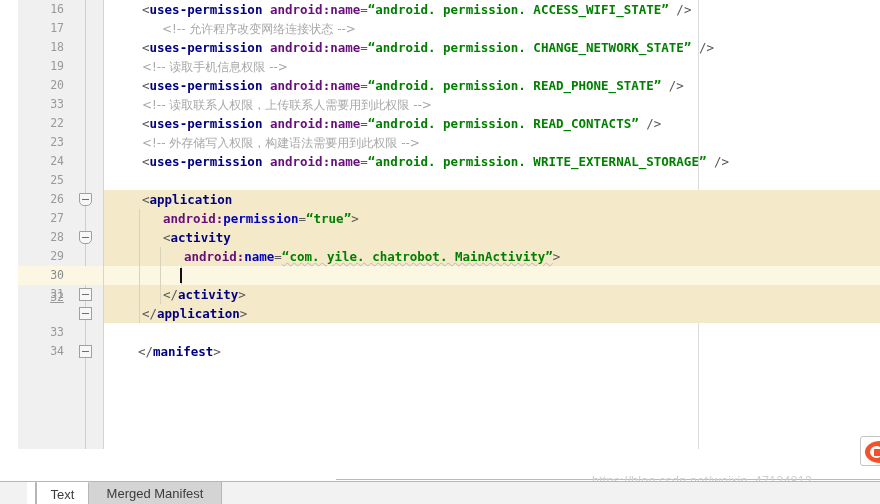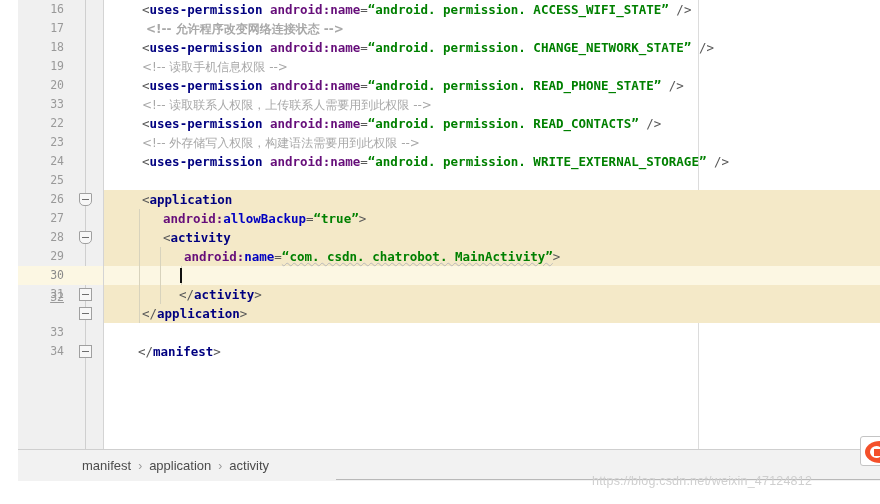--- a/index.html
+++ b/index.html
@@ -247,50 +247,55 @@
         <div class="fold closed" style="top: 307px; left: 61px;"></div>
         <div class="fold closed" style="top: 345px; left: 61px;"></div>
       </div>
     <div class="block-hl" style="top: 190px; left: 86px; width: 779px; height: 133px; background: rgb(244, 233, 200);"></div>
       <div class="cur-line-hl" style="top: 266px; left: 86px; background: rgb(252, 247, 227);"></div>
       <div id="code-lines">
         <div class="indent-guide" style="left: 121px; top: 209px; height: 114px;"></div>
         <div class="indent-guide" style="left: 142px; top: 247px; height: 57px;"></div>
         <div class="indent-guide" style="left: 163px; top: 266px; height: 19px;"></div>
         <div class="line" style="top: 0px; left: 86px;"><span class="txt" style="padding-left: 38px;"><span class="punct">&lt;</span><span class="tagname">uses-permission</span><span class="plain"> </span><span class="attr">android:name</span><span class="punct">=</span><span class="str">“android. permission. ACCESS_WIFI_STATE”</span><span class="plain"> </span><span class="punct">/&gt;</span></span></div>
-        <div class="line" style="top: 19px; left: 86px;"><span class="txt" style="padding-left: 42px; font-weight: bold;"><span class="cmt">&lt;!-- 允许程序改变网络连接状态 --&gt;</span></span></div>
+        <div class="line" style="top: 19px; left: 86px;"><span class="txt" style="padding-left: 58px;"><span class="cmt">&lt;!-- 允许程序改变网络连接状态 --&gt;</span></span></div>
         <div class="line" style="top: 38px; left: 86px;"><span class="txt" style="padding-left: 38px;"><span class="punct">&lt;</span><span class="tagname">uses-permission</span><span class="plain"> </span><span class="attr">android:name</span><span class="punct">=</span><span class="str">“android. permission. CHANGE_NETWORK_STATE”</span><span class="plain"> </span><span class="punct">/&gt;</span></span></div>
         <div class="line" style="top: 57px; left: 86px;"><span class="txt" style="padding-left: 38px;"><span class="cmt">&lt;!-- 读取手机信息权限 --&gt;</span></span></div>
         <div class="line" style="top: 76px; left: 86px;"><span class="txt" style="padding-left: 38px;"><span class="punct">&lt;</span><span class="tagname">uses-permission</span><span class="plain"> </span><span class="attr">android:name</span><span class="punct">=</span><span class="str">“android. permission. READ_PHONE_STATE”</span><span class="plain"> </span><span class="punct">/&gt;</span></span></div>
         <div class="line" style="top: 95px; left: 86px;"><span class="txt" style="padding-left: 38px; text-align: right;"><span class="cmt">&lt;!-- 读取联系人权限，上传联系人需要用到此权限 --&gt;</span></span></div>
         <div class="line" style="top: 114px; left: 86px;"><span class="txt" style="padding-left: 38px;"><span class="punct">&lt;</span><span class="tagname">uses-permission</span><span class="plain"> </span><span class="attr">android:name</span><span class="punct">=</span><span class="str">“android. permission. READ_CONTACTS”</span><span class="plain"> </span><span class="punct">/&gt;</span></span></div>
         <div class="line" style="top: 133px; left: 86px;"><span class="txt" style="padding-left: 38px;"><span class="cmt">&lt;!-- 外存储写入权限，构建语法需要用到此权限 --&gt;</span></span></div>
         <div class="line" style="top: 152px; left: 86px;"><span class="txt" style="padding-left: 38px;"><span class="punct">&lt;</span><span class="tagname">uses-permission</span><span class="plain"> </span><span class="attr">android:name</span><span class="punct">=</span><span class="str">“android. permission. WRITE_EXTERNAL_STORAGE”</span><span class="plain"> </span><span class="punct">/&gt;</span></span></div>
         <div class="line" style="top: 171px; left: 86px;"><span class="txt" style="padding-left: 17px;"></span></div>
         <div class="line" style="top: 190px; left: 86px;"><span class="txt" style="padding-left: 38px;"><span class="punct">&lt;</span><span class="tagname">application</span></span></div>
-        <div class="line" style="top: 209px; left: 86px;"><span class="txt" style="padding-left: 59px;"><span class="attr">android:</span><span class="attrname2">allowBackup</span><span class="punct">=</span><span class="str">“true”</span><span class="punct">&gt;</span></span></div>
+        <div class="line" style="top: 209px; left: 86px;"><span class="txt" style="padding-left: 59px;"><span class="attr">android:</span><span class="attrname2">permission</span><span class="punct">=</span><span class="str">“true”</span><span class="punct">&gt;</span></span></div>
         <div class="line" style="top: 228px; left: 86px;"><span class="txt" style="padding-left: 59px;"><span class="punct">&lt;</span><span class="tagname">activity</span></span></div>
-        <div class="line" style="top: 247px; left: 86px;"><span class="txt" style="padding-left: 80px;"><span class="attr">android:</span><span class="attrname2">name</span><span class="punct">=</span><span class="str squiggle">“com. csdn. chatrobot. MainActivity”</span><span class="punct">&gt;</span></span></div>
+        <div class="line" style="top: 247px; left: 86px;"><span class="txt" style="padding-left: 80px;"><span class="attr">android:</span><span class="attrname2">name</span><span class="punct">=</span><span class="str squiggle">“com. yile. chatrobot. MainActivity”</span><span class="punct">&gt;</span></span></div>
         <div class="line" style="top: 266px; left: 86px;"><span class="txt" style="padding-left: 80px;"></span></div>
-        <div class="line" style="top: 285px; left: 102px;"><span class="txt" style="padding-left: 59px;"><span class="punct">&lt;/</span><span class="tagname">activity</span><span class="punct">&gt;</span></span></div>
+        <div class="line" style="top: 285px; left: 86px;"><span class="txt" style="padding-left: 59px;"><span class="punct">&lt;/</span><span class="tagname">activity</span><span class="punct">&gt;</span></span></div>
         <div class="line" style="top: 304px; left: 86px;"><span class="txt" style="padding-left: 38px;"><span class="punct">&lt;/</span><span class="tagname">application</span><span class="punct">&gt;</span></span></div>
         <div class="line" style="top: 323px; left: 86px;"><span class="txt" style="padding-left: 17px;"></span></div>
         <div class="line" style="top: 342px; left: 86px;"><span class="txt" style="padding-left: 34px;"><span class="punct">&lt;/</span><span class="tagname">manifest</span><span class="punct">&gt;</span></span></div>
         <div class="caret" style="top: 268px; left: 162px;"></div>
       </div>
   </div>
 
-  <div class="breadcrumb-bar">
-    <div class="breadcrumb" id="breadcrumb"><span class="bc-item">manifest</span><span class="bc-sep">›</span><span class="bc-item">application</span><span class="bc-sep">›</span><span class="bc-item">activity</span></div>
-  </div>
 
   <div class="bottom-sep"></div>
 
   <div class="watermark">https://blog.csdn.net/weixin_47124812</div>
 
   <div class="corner-icon">
     <div class="blob"></div>
     <div class="blob2"></div>
     <div class="blob3"></div>
   </div>
 
+  <div class="tabbar">
+    <div class="rail"></div>
+    <div class="tab-stub"></div>
+    <div id="tabs">
+        <div class="tab sel" style="left: 36px; width: 53px;">Text</div>
+        <div class="tab unsel" style="left: 89px; width: 133px;">Merged Manifest</div>
+      </div>
+  </div>
 
 </div>
 
 </body></html>

